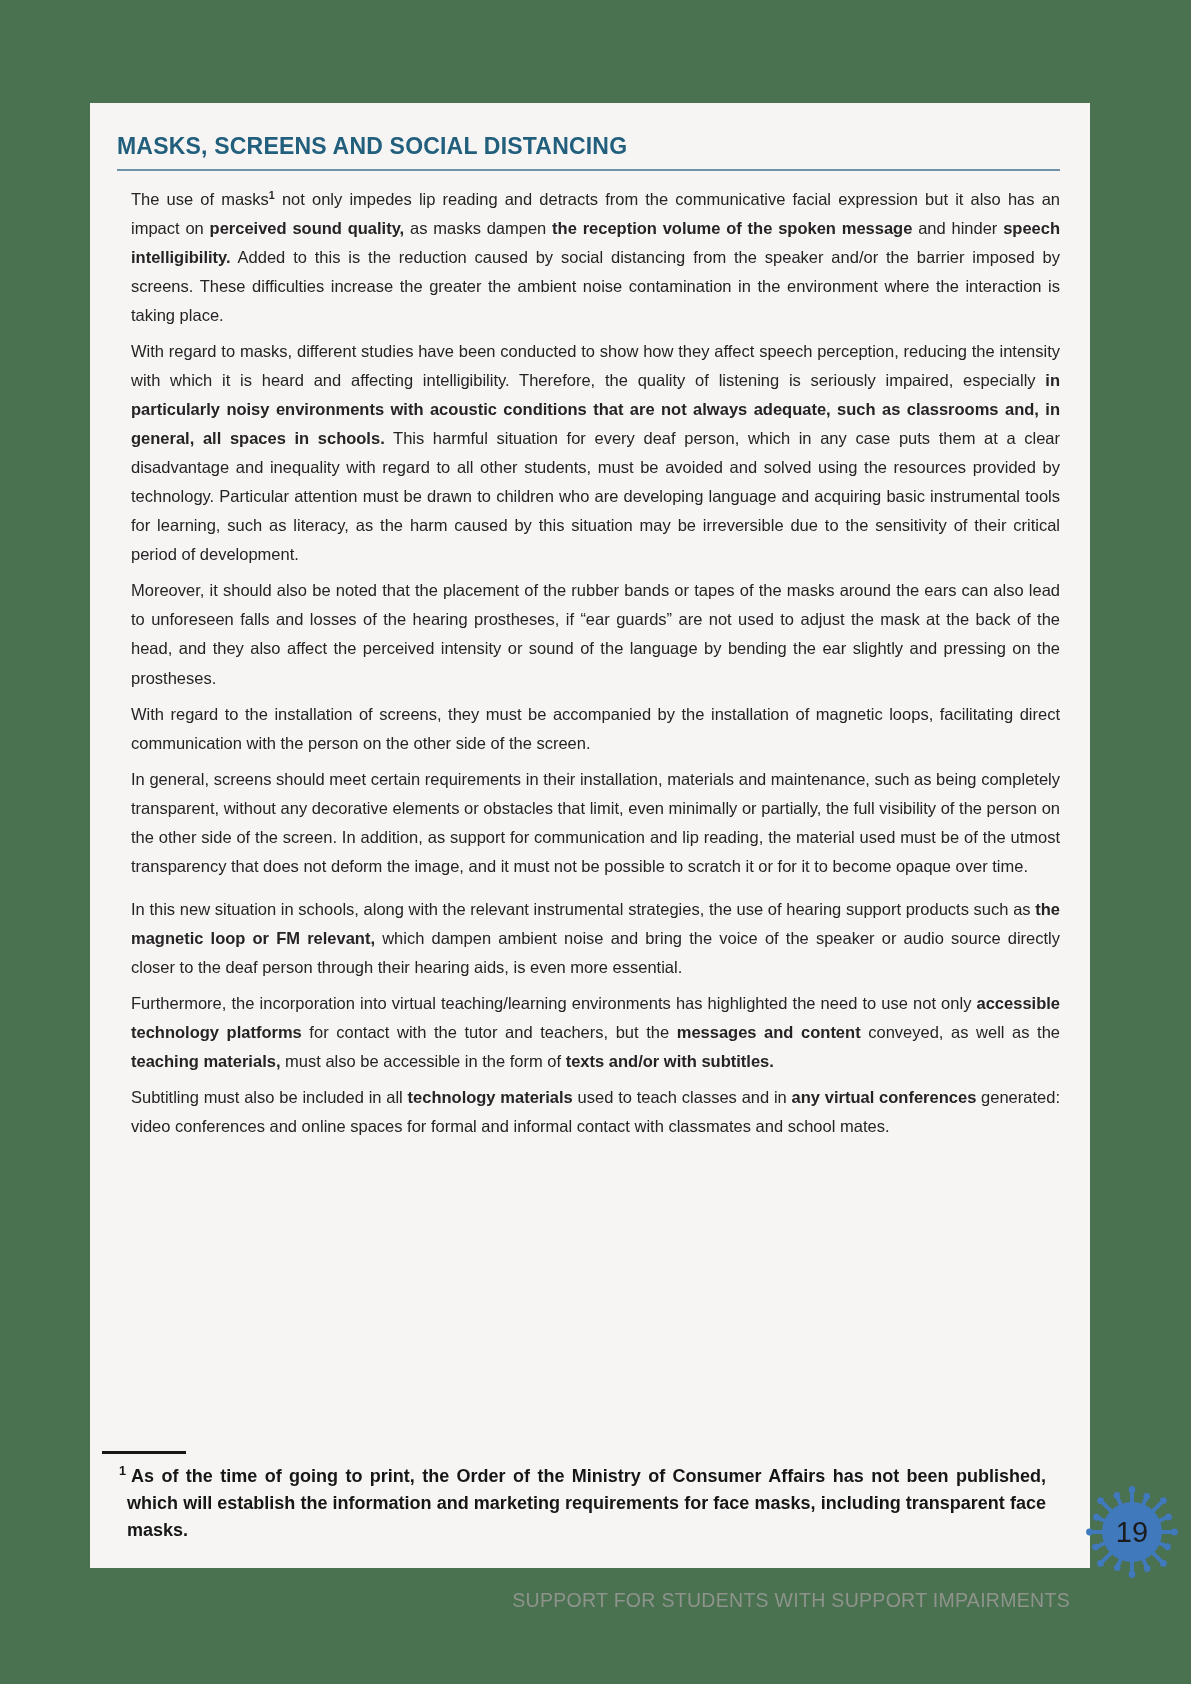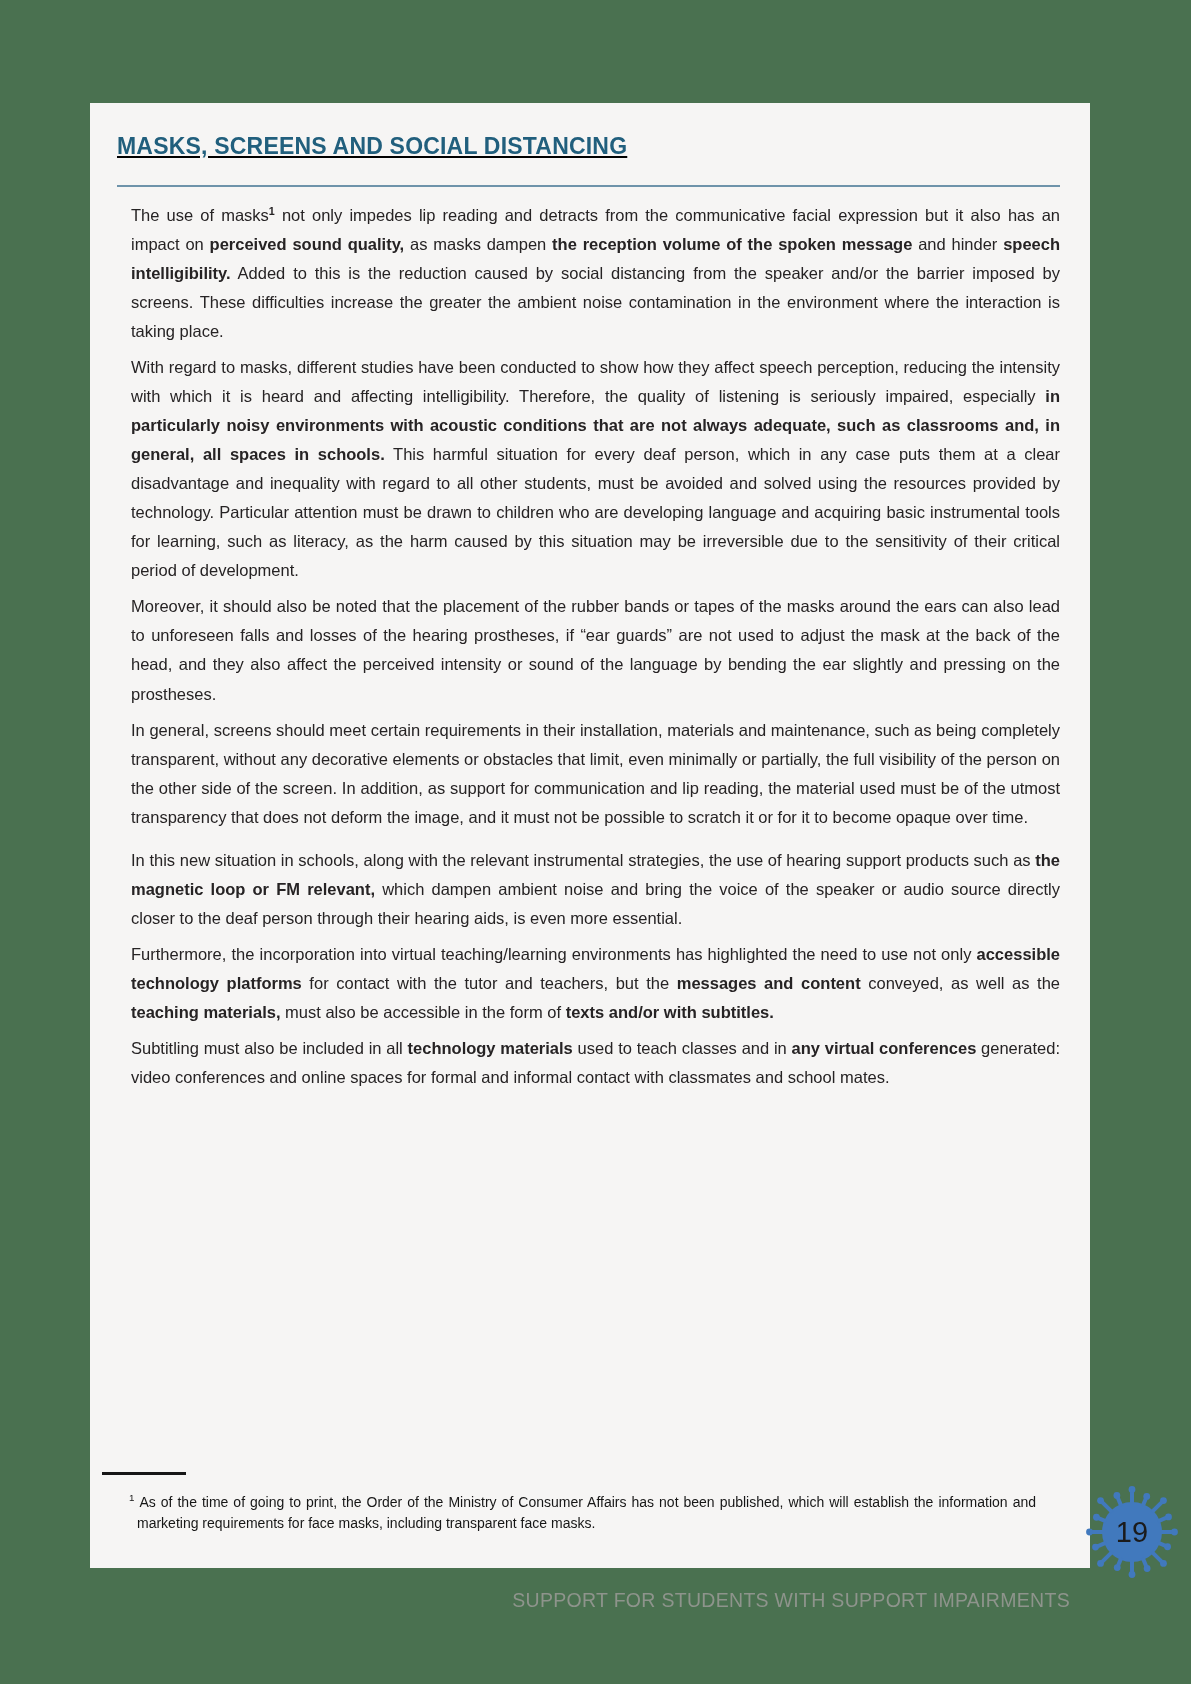--- a/index.html
+++ b/index.html
@@ -12,22 +12,21 @@
   }
   .page {
     position: absolute; left: 90px; top: 103px;
     width: 1000px; height: 1465px;
     background: #F6F5F4;
     overflow: hidden;
   }
   .page-inner { padding: 30px 30px 0 27px; }
   .page-header {
     border-bottom: 2px solid #6E93AA;
-    padding-bottom: 25px;
-    text-decoration: underline;
+    padding-bottom: 9px;
   }
   .page-header h1 {
     margin: 0;
     font-size: 23px; font-weight: 700;
     color: #215F7D;
     letter-spacing: 0.2px;
   }
   .body-copy p {
     margin: 7px 0 0 14px;
     font-size: 16.5px;
@@ -46,25 +45,25 @@
   .footnote {
     position: absolute; left: 10px; bottom: 18px;
     width: 952px;
   }
   .footnote-rule {
     width: 84px; height: 3px;
     background: #161616;
     margin: 0 0 8px 2px;
   }
   .footnote-text {
-    margin: 16px;
+    margin: 6px;
     padding-left: 21px;
     text-indent: -8px;
-    font-size: 14px;
-    font-weight: 400;
+    font-size: 18px;
+    font-weight: 700;
     line-height: 1.5;
     color: #161616;
     text-align: justify;
   }
   .footnote-text sup { font-size: 0.7em; }
   .footnote-text .fn-body { margin-left: 5px; }
   .footer-title {
     position: absolute; top: 1589px; right: 121px;
     font-size: 19.5px;
     letter-spacing: 0.3px;
@@ -88,20 +87,21 @@
 
 <div class="page">
   <div class="page-inner">
     <header class="page-header">
       <h1>MASKS, SCREENS AND SOCIAL DISTANCING</h1>
     </header>
     <div class="body-copy">
         <p><span>The use of masks</span><sup>1</sup><span> not only impedes lip reading and detracts from the communicative facial expression but it also has an impact on </span><b>perceived sound quality,</b><span> as masks dampen </span><b>the reception volume of the spoken message</b><span> and hinder </span><b>speech intelligibility.</b><span> Added to this is the reduction caused by social distancing from the speaker and/or the barrier imposed by screens. These difficulties increase the greater the ambient noise contamination in the environment where the interaction is taking place.</span></p>
         <p><span>With regard to masks, different studies have been conducted to show how they affect speech perception, reducing the intensity with which it is heard and affecting intelligibility. Therefore, the quality of listening is seriously impaired, especially </span><b>in particularly noisy environments with acoustic conditions that are not always adequate, such as classrooms and, in general, all spaces in schools.</b><span> This harmful situation for every deaf person, which in any case puts them at a clear disadvantage and inequality with regard to all other students, must be avoided and solved using the resources provided by technology. Particular attention must be drawn to children who are developing language and acquiring basic instrumental tools for learning, such as literacy, as the harm caused by this situation may be irreversible due to the sensitivity of their critical period of development.</span></p>
         <p><span>Moreover, it should also be noted that the placement of the rubber bands or tapes of the masks around the ears can also lead to unforeseen falls and losses of the hearing prostheses, if “ear guards” are not used to adjust the mask at the back of the head, and they also affect the perceived intensity or sound of the language by bending the ear slightly and pressing on the prostheses.</span></p>
+        <p><span>With regard to the installation of screens, they must be accompanied by the installation of magnetic loops, facilitating direct communication with the person on the other side of the screen.</span></p>
         <p><span>In general, screens should meet certain requirements in their installation, materials and maintenance, such as being completely transparent, without any decorative elements or obstacles that limit, even minimally or partially, the full visibility of the person on the other side of the screen. In addition, as support for communication and lip reading, the material used must be of the utmost transparency that does not deform the image, and it must not be possible to scratch it or for it to become opaque over time.</span></p>
       </div>
     <div class="body-copy">
         <p><span>In this new situation in schools, along with the relevant instrumental strategies, the use of hearing support products such as </span><b>the magnetic loop or FM relevant,</b><span> which dampen ambient noise and bring the voice of the speaker or audio source directly closer to the deaf person through their hearing aids, is even more essential.</span></p>
         <p><span>Furthermore, the incorporation into virtual teaching/learning environments has highlighted the need to use not only </span><b>accessible technology platforms</b><span> for contact with the tutor and teachers, but the </span><b>messages and content</b><span> conveyed, as well as the </span><b>teaching materials,</b><span> must also be accessible in the form of </span><b>texts and/or with subtitles.</b></p>
         <p><span>Subtitling must also be included in all </span><b>technology materials</b><span> used to teach classes and in </span><b>any virtual conferences</b><span> generated: video conferences and online spaces for formal and informal contact with classmates and school mates.</span></p>
       </div>
   </div>
   <div class="footnote">
     <div class="footnote-rule"></div>

